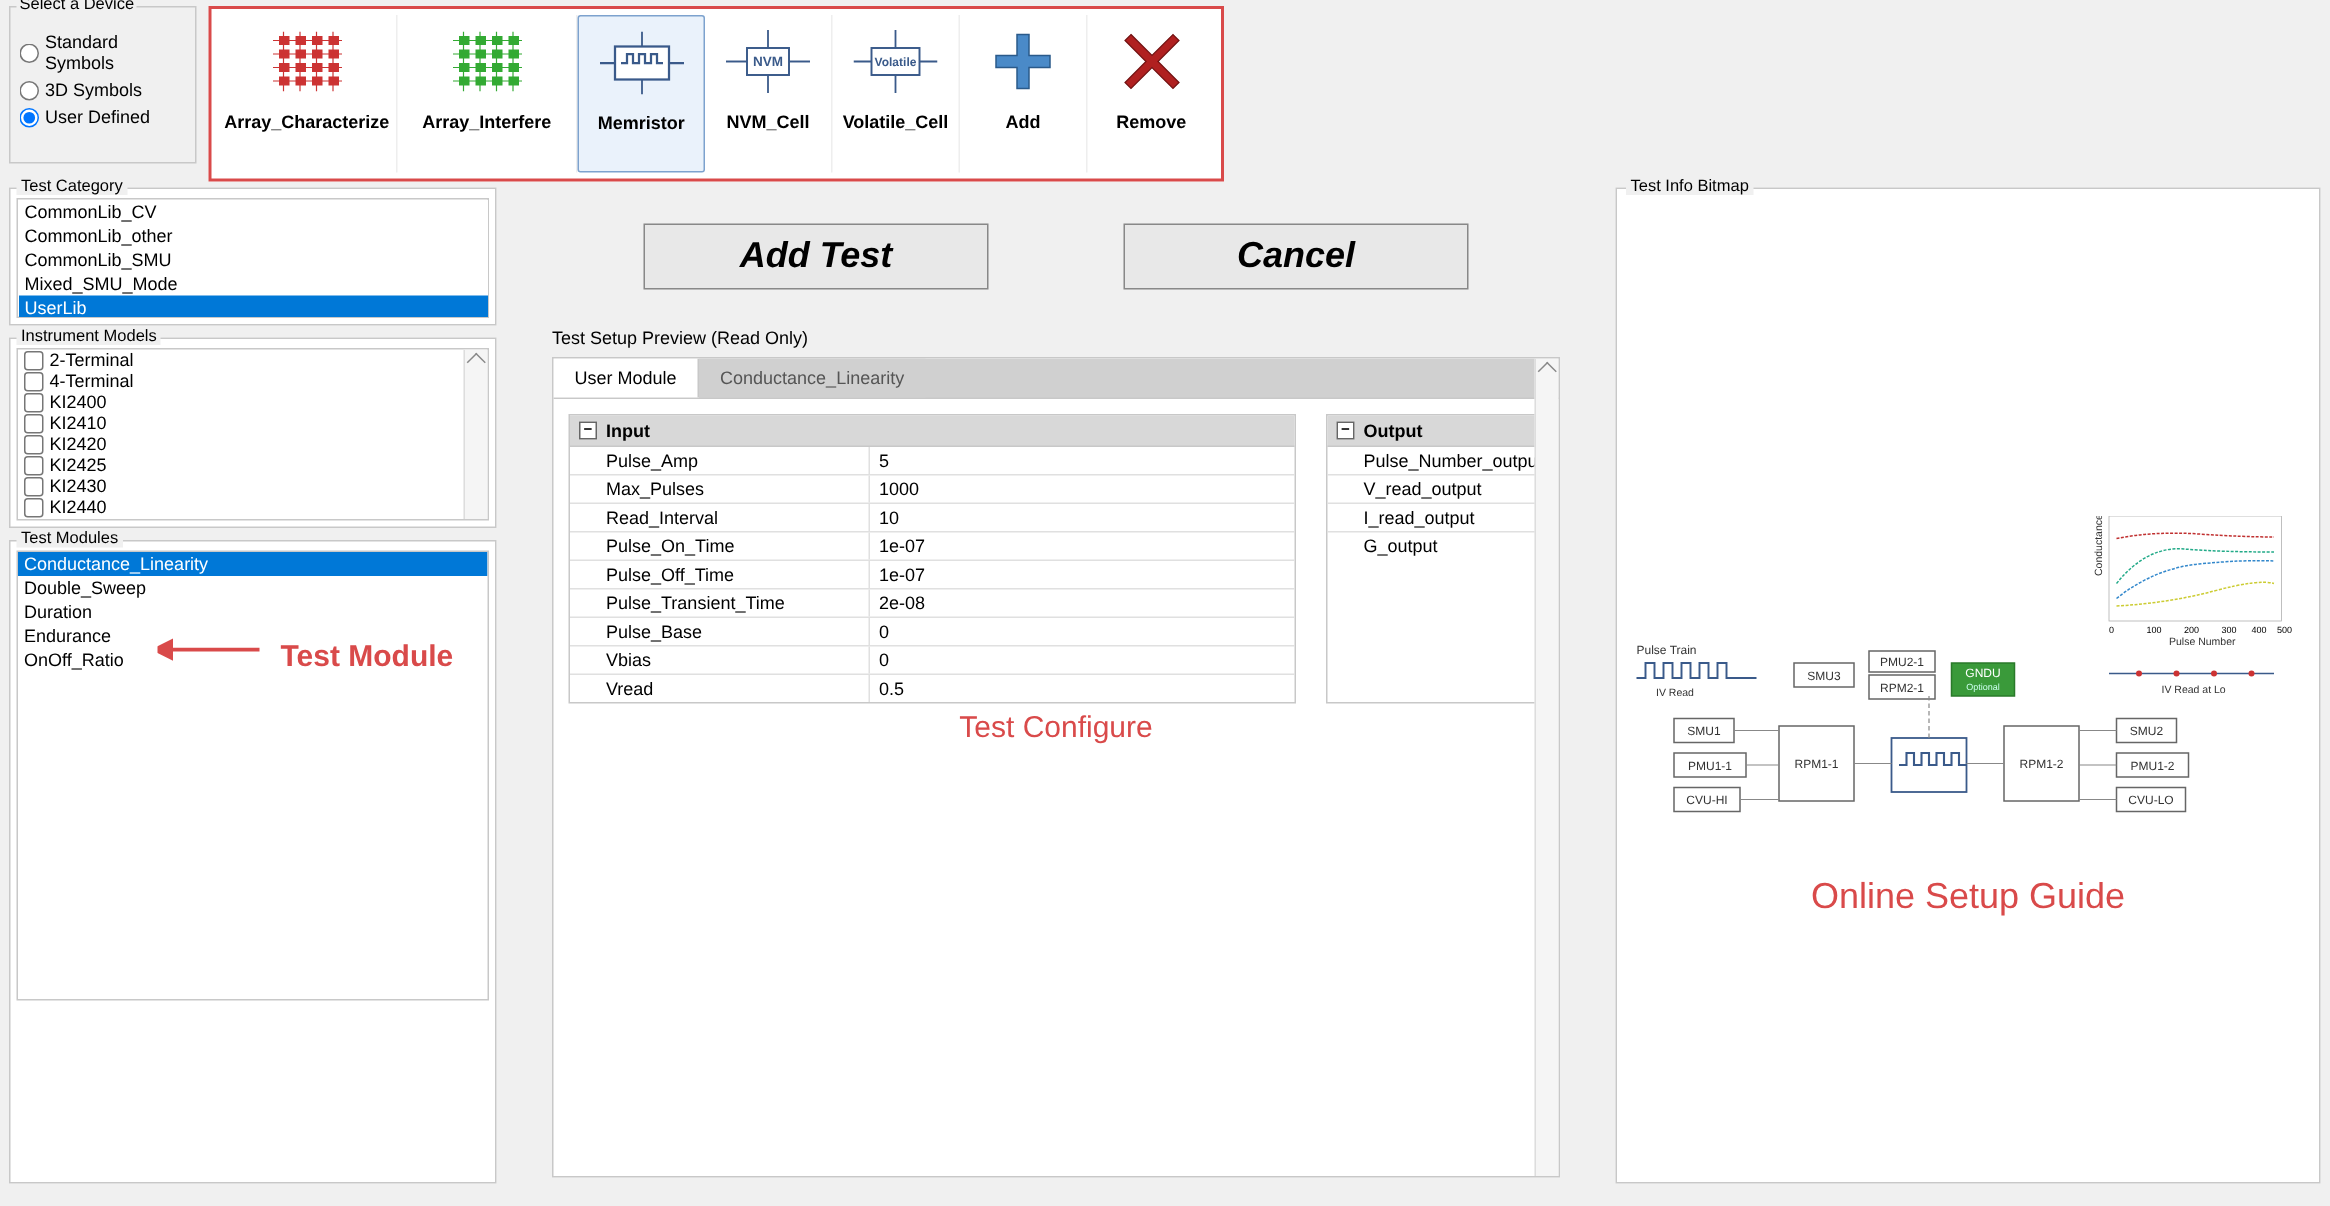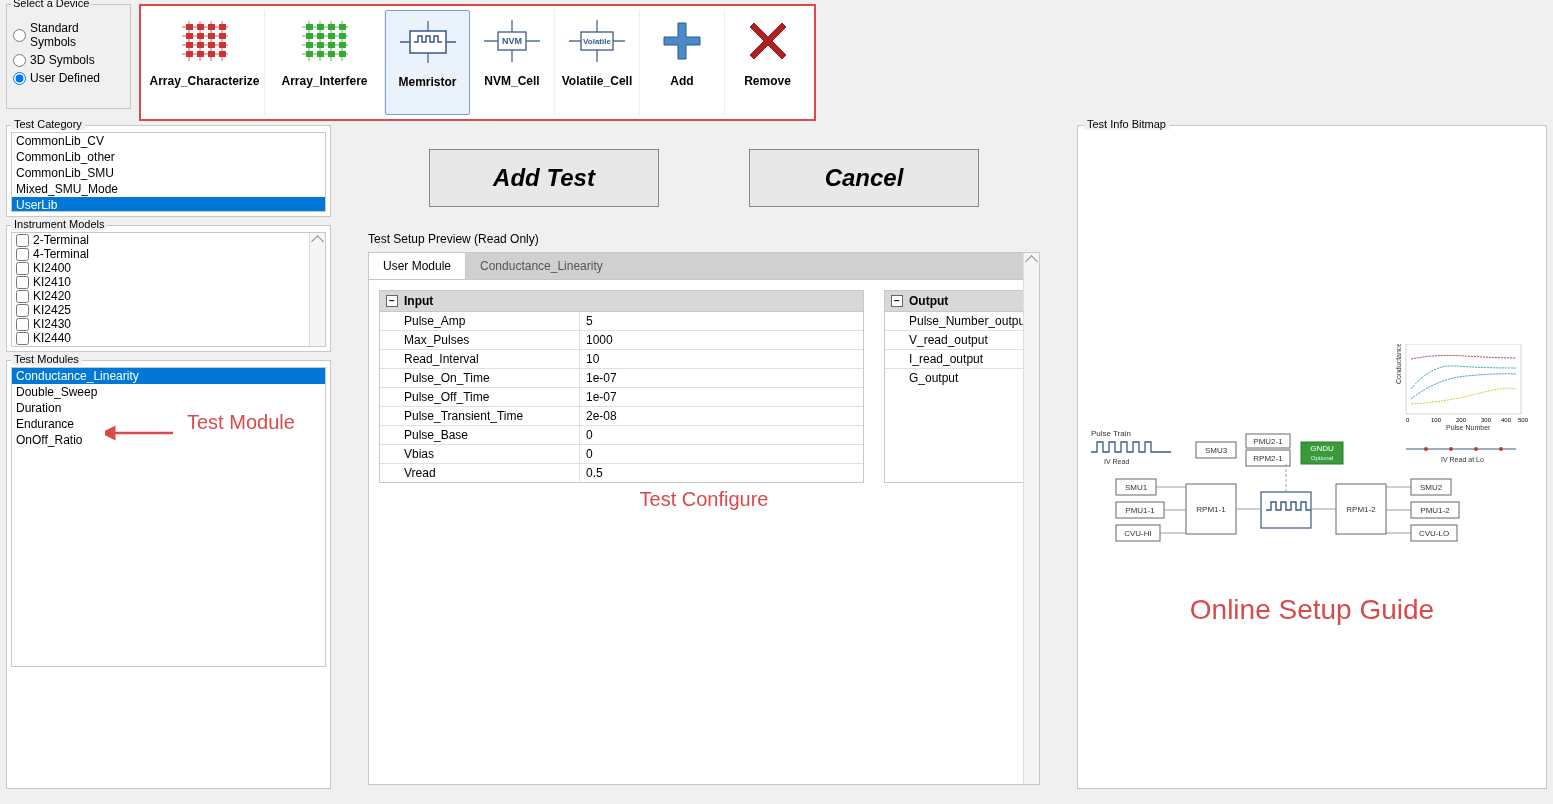--- a/index.html
+++ b/index.html
@@ -26,21 +26,21 @@
 .listbox { border: 1px solid #c8c8c8; background: #fff; height: 80px; overflow-y: auto; font-size: 12px; }
 .listbox.tall { height: 115px; }
 .listbox.modules { height: 300px; }
 .list-item { padding: 1px 4px; cursor: pointer; white-space: nowrap; }
 .list-item.selected { background: #0078d7; color: #ffffff; }
 .check-row { display: flex; align-items: center; padding: 0 4px; font-size: 12px; }
 .check-row input { margin-right: 4px; }
 
 .center-col { flex: 1; display: flex; flex-direction: column; padding: 4px; }
 .btn-row { display: flex; justify-content: center; gap: 90px; margin: 20px 0 25px 0; }
-.big-btn { width: 230px; height: 58px; background: #e8e8e8; border: 1px solid #888; font-size: 24px; font-weight: bold; font-style: italic; cursor: pointer; }
+.big-btn { width: 230px; height: 44px; background: #e8e8e8; border: 1px solid #888; font-size: 24px; font-weight: bold; font-style: italic; cursor: pointer; }
 
 .preview-label { font-size: 12px; margin-bottom: 6px; margin-left: 10px; }
 .preview-box { border: 1px solid #c8c8c8; background: #fff; margin: 0 10px; flex: 1; position: relative; overflow-y: auto; }
 .tabs { display: flex; background: #d0d0d0; border-bottom: 1px solid #c8c8c8; }
 .tab { padding: 6px 14px; font-size: 12px; background: #d0d0d0; cursor: pointer; }
 .tab.active { background: #fff; border-right: 1px solid #c8c8c8; }
 .tab.ro { color: #555; }
 
 .grids { display: flex; gap: 20px; padding: 10px 10px 0 10px; }
 .prop-grid { border: 1px solid #c8c8c8; font-size: 12px; }
@@ -49,22 +49,22 @@
 .prop-head { background: #d8d8d8; padding: 3px 6px; font-weight: 600; border-bottom: 1px solid #c8c8c8; display: flex; align-items: center; }
 .prop-head .toggle { width: 12px; height: 12px; border: 1px solid #666; display: inline-flex; align-items: center; justify-content: center; margin-right: 6px; font-size: 10px; line-height: 1; background: #fff; }
 .prop-row { display: flex; border-bottom: 1px solid #e0e0e0; }
 .prop-row:last-child { border-bottom: none; }
 .prop-key { width: 200px; padding: 2px 6px 2px 24px; border-right: 1px solid #e0e0e0; }
 .prop-val { flex: 1; padding: 2px 6px; }
 .prop-single { padding: 2px 6px 2px 24px; }
 
 .annot { color: #d94a4a; font-size: 20px; font-family: "Segoe UI", sans-serif; }
 .annot.center { position: absolute; left: 50%; transform: translateX(-50%); top: 235px; }
-.annot.module { position: absolute; left: 180px; top: 50px; white-space: nowrap; }
-.annot.guide { text-align: center; margin-top: 10px; font-size: 28px; }
+.annot.module { position: absolute; left: 180px; top: 66px; white-space: nowrap; font-weight: bold; }
+.annot.guide { text-align: center; margin-top: 0; font-size: 24px; }
 
 .right-col { width: 470px; display: flex; flex-direction: column; }
 .bitmap-panel { border: 1px solid #c8c8c8; background: #fff; flex: 1; position: relative; padding: 8px; }
 .bitmap-panel .legend { position: absolute; top: -8px; left: 6px; background: #f0f0f0; padding: 0 3px; font-size: 11px; }
 .diagram { position: relative; width: 100%; height: 240px; margin-top: 210px; }
 
 .arrow-svg { position: absolute; left: 98px; top: 62px; }
 
 .scroll-indicator { position: absolute; right: 0; top: 0; width: 16px; height: 100%; background: #f5f5f5; border-left: 1px solid #ddd; }
 .scroll-indicator::before { content: ""; display: block; width: 8px; height: 8px; margin: 4px auto; border-left: 1px solid #888; border-top: 1px solid #888; transform: rotate(45deg); }

